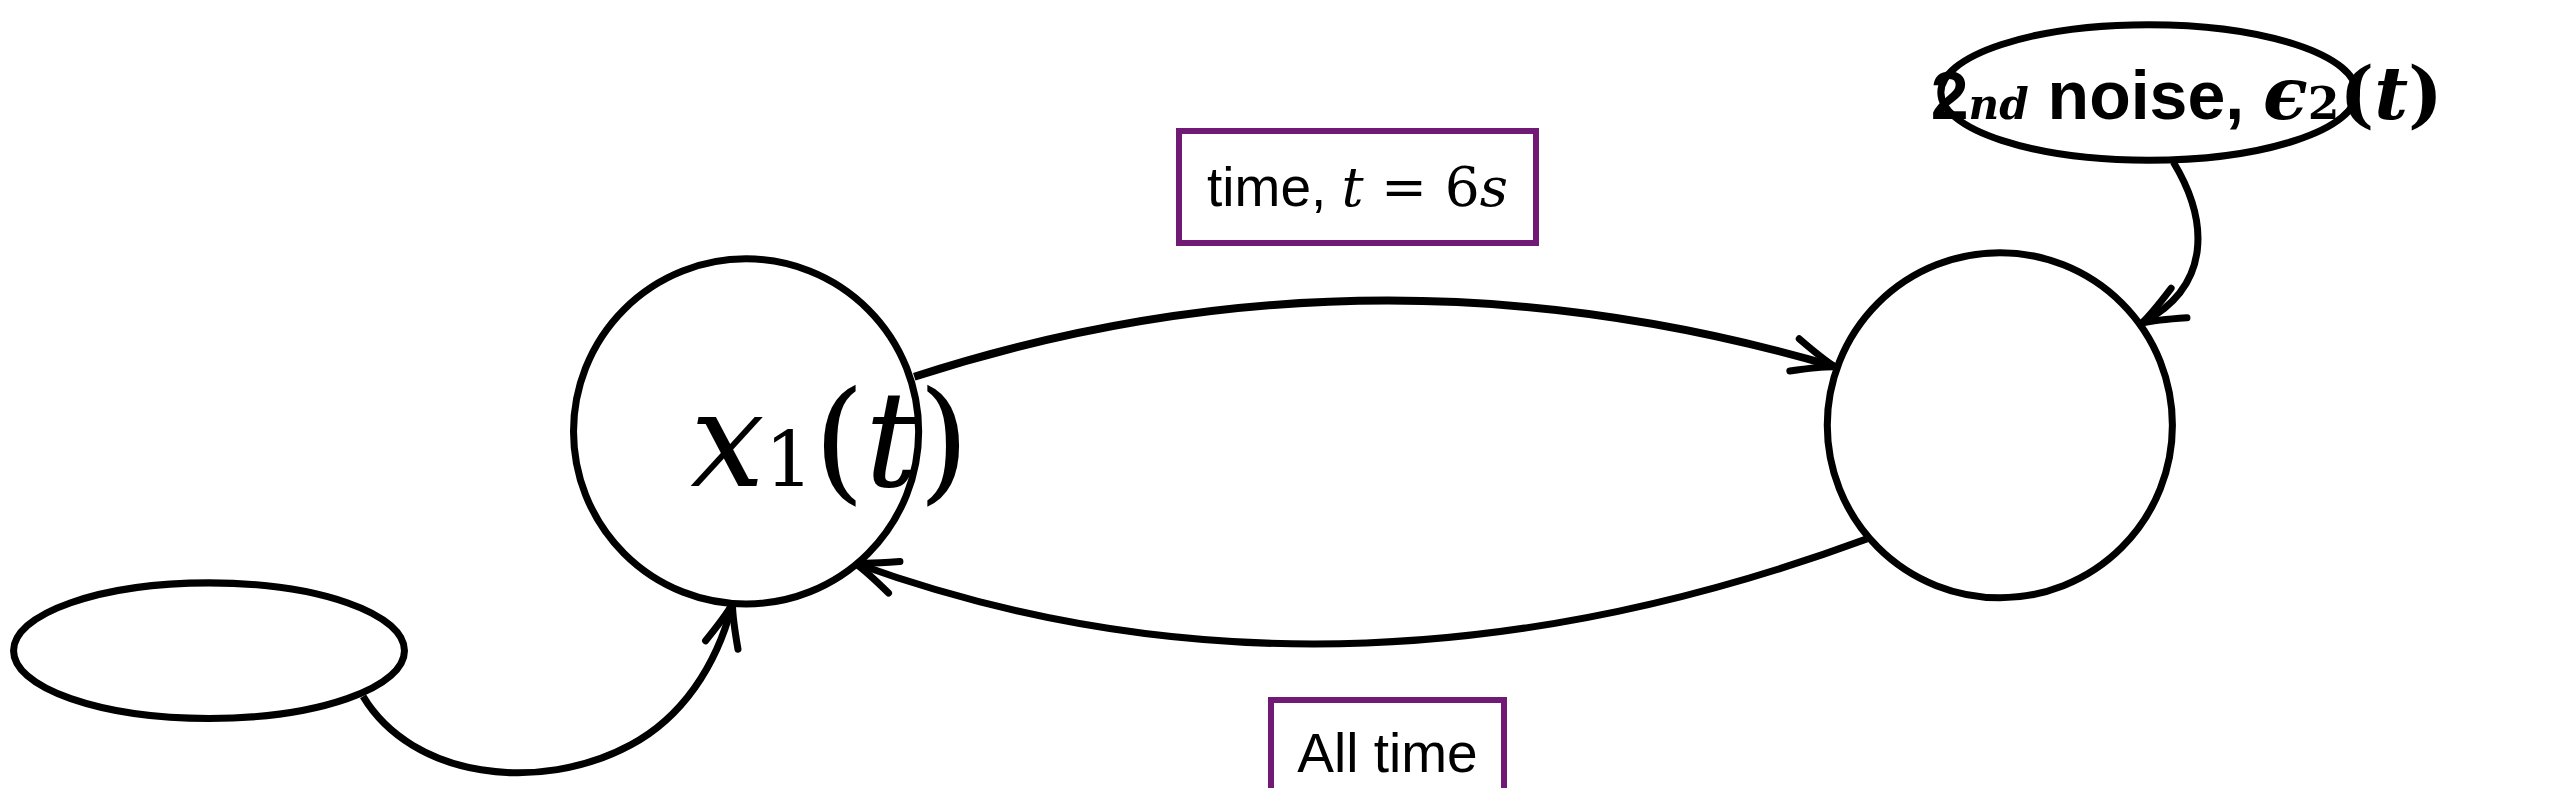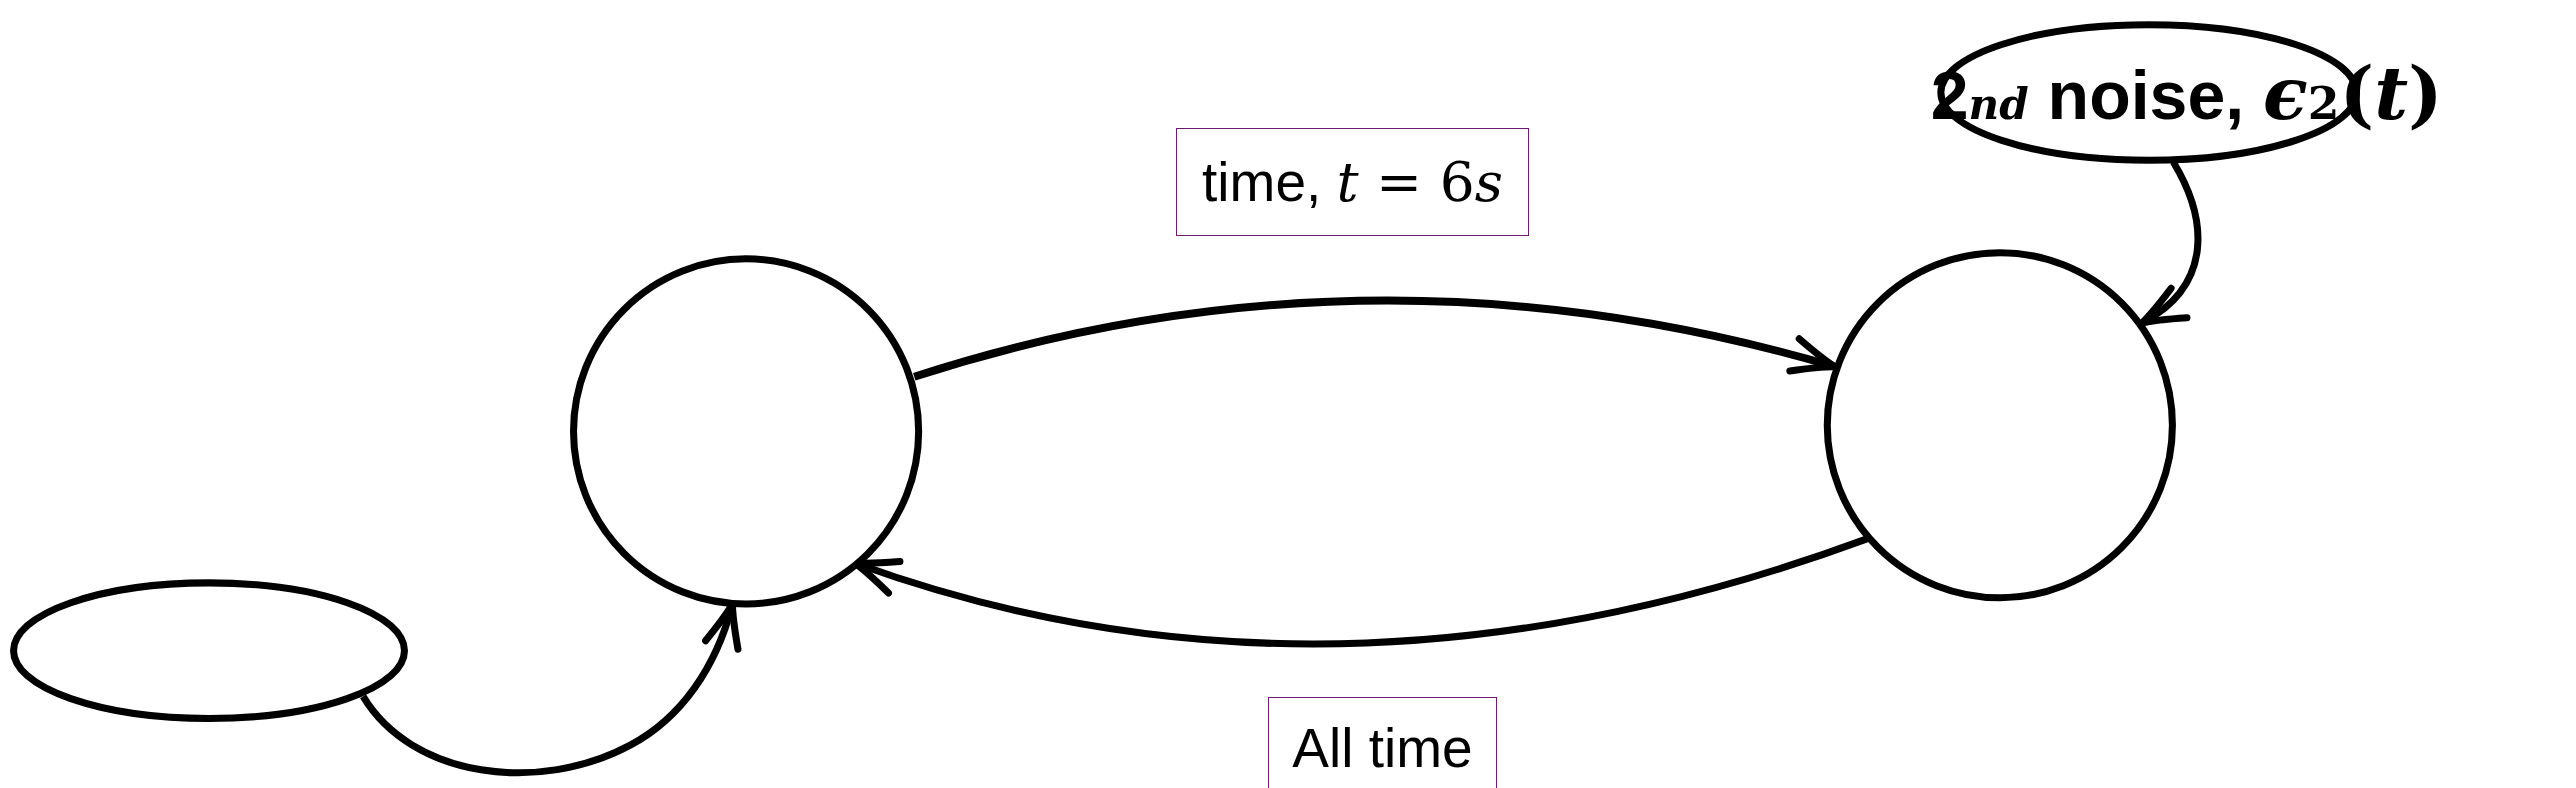--- a/index.html
+++ b/index.html
@@ -44,21 +44,21 @@
   }
   .node-label sub {
     font-size: 58%;
     font-style: normal;
     vertical-align: -22%;
     line-height: 0;
   }
   
   .label-box {
     position: absolute;
-    border: 1px solid #701a75;
+    border: 6px solid #701a75;
     background: #ffffff;
     display: flex;
     align-items: center;
     justify-content: center;
     white-space: pre;
     font-size: 55px;
     line-height: 1;
   }
   .sans {
     font-family: "Liberation Sans", sans-serif;
@@ -111,20 +111,23 @@
     <path d="M 412 791 C 468 884, 612 902, 716 846 C 774 815, 813 757, 831 688" fill="none" stroke="#000000" stroke-width="8" marker-end="url(#ah)"></path>
     <path d="M 2468 184 C 2508 250, 2512 324, 2434 366" fill="none" stroke="#000000" stroke-width="8" marker-end="url(#ah)"></path>
 
     <circle cx="847" cy="490" r="196" fill="#ffffff" stroke="#000000" stroke-width="8"></circle>
     <circle cx="2271" cy="483" r="196" fill="#ffffff" stroke="#000000" stroke-width="8"></circle>
 
     <ellipse cx="237" cy="739" rx="222" ry="77" fill="#ffffff" stroke="#000000" stroke-width="8"></ellipse>
     <ellipse cx="2440" cy="105" rx="236" ry="77" fill="#ffffff" stroke="#000000" stroke-width="8"></ellipse>
   </svg>
 
+  <div class="overlay center-anchor node-label" style="left:746px; top:440px;">
+    <span class="mvar">x</span><sub>1</sub><span class="mup">(</span><span class="mvar">t</span><span class="mup">)</span>
+  </div>
 
 
   <div class="label-box" style="left:1176px; top:128px; width:351px; height:106px;">
     <span class="sans">time, </span><span class="mathp it">t</span><span class="mathp"> = </span><span class="mathp">6</span><span class="mathp it">s</span>
   </div>
 
   <div class="label-box" style="left:1268px; top:661px; width:227px; height:101px;margin-top:36px;">
     <span class="sans">All time</span>
   </div>
 

